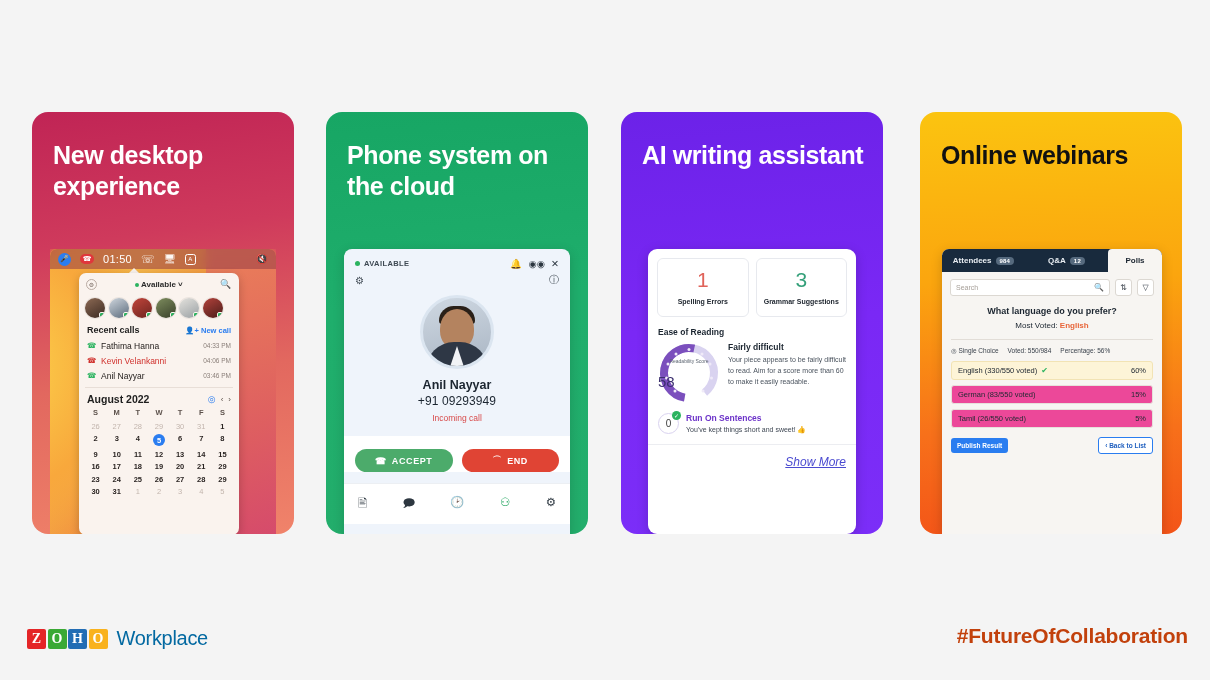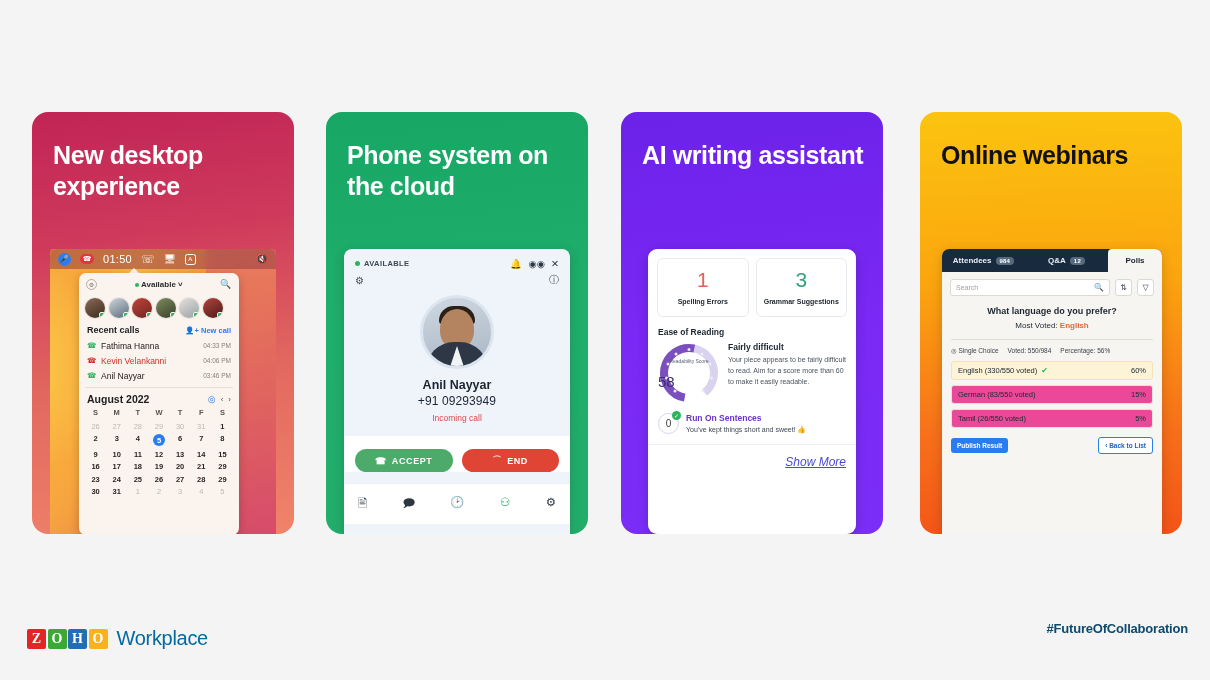--- a/index.html
+++ b/index.html
@@ -207,22 +207,22 @@
 
   
   .footer { position:absolute; left:0; bottom:0; width:1210px; height:100px; }
   .logo { position:absolute; left:27px; bottom:30px; display:flex; align-items:center; gap:9px; }
   .zoho { display:flex; gap:1.5px; }
   .zt { width:19px;height:20px; border-radius:2px; color:#fff; font-weight:bold; font-size:14px;
         display:flex;align-items:center;justify-content:center; font-family:"Liberation Serif", serif;}
   .zt.r{background:#e42527;} .zt.g{background:#3aa935;}
   .zt.b{background:#226db4;} .zt.y{background:#f9b21d;}
   .wp { font-size:20px; font-weight:normal; color:#0369a1; letter-spacing:-0.3px; }
-  .hashtag { position:absolute; right:22px; bottom:44px; font-size:13px; font-weight:bold;
-      color:#0c4a6e; letter-spacing:-0.2px; }
+  .hashtag { position:absolute; right:22px; bottom:32px; font-size:21px; font-weight:bold;
+      color:#c2410c; letter-spacing:-0.2px; }
 </style>
 </head>
 <body>
 
 <div class="stage">
   <div class="cards">
 
     <div class="card c1">
       <div class="card-title">New desktop experience</div>
       <div class="mac-win">

